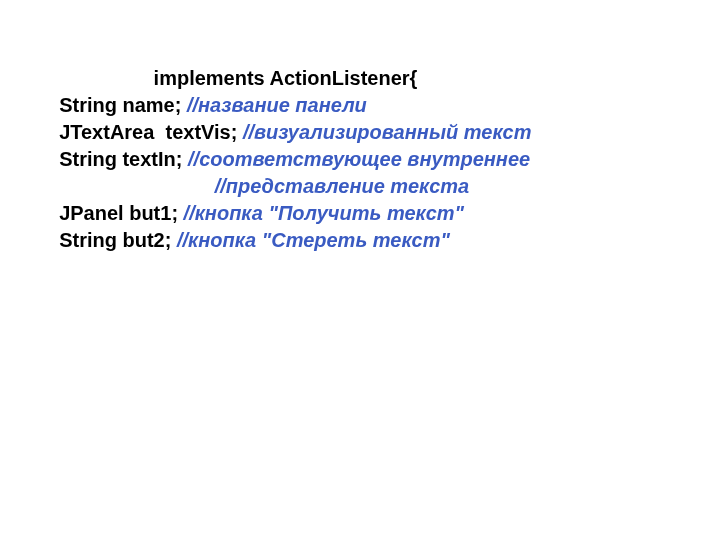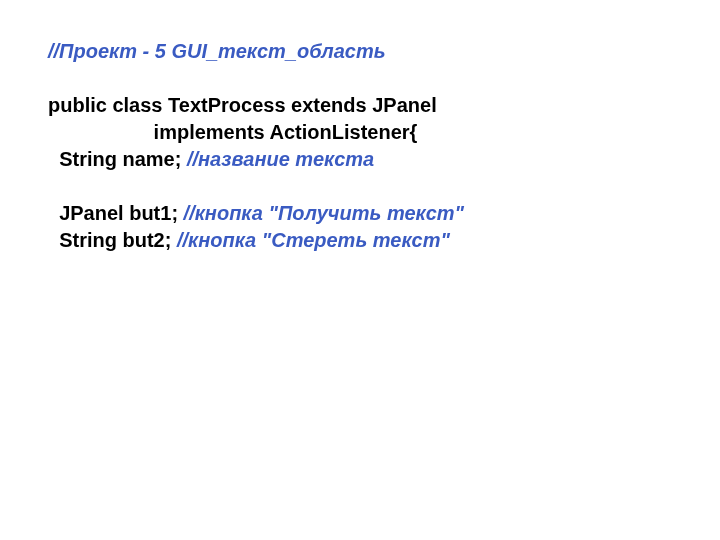--- a/index.html
+++ b/index.html
@@ -16,21 +16,21 @@
     }
     .line { white-space: pre; }
     .comment { color: #3a5bc2; font-style: italic; }
     .code { color: #000000; }
     .blank { height: 27px; }
   </style>
 </head>
 <body>
 
 <div id="code-container">
-    <div class="line"><span></span><span class="comment">//Проект - 5 GUI_текст_область</span></div>
     <div class="blank"></div>
-    <div class="line"><span></span><span class="code">public class TextProcess extends JPanel</span></div>
     <div class="line"><span>                   </span><span class="code">implements ActionListener{</span></div>
-    <div class="line"><span>  </span><span class="code">String name; </span><span class="comment">//название текста</span></div>
-    <div class="line"><span>                              </span></div>
+    <div class="line"><span>  </span><span class="code">String name; </span><span class="comment">//название панели</span></div>
+    <div class="line"><span>  </span><span class="code">JTextArea  textVis; </span><span class="comment">//визуализированный текст</span></div>
+    <div class="line"><span>  </span><span class="code">String textIn; </span><span class="comment">//соответствующее внутреннее</span></div>
+    <div class="line"><span>                              </span><span class="comment">//представление текста</span></div>
     <div class="line"><span>  </span><span class="code">JPanel but1; </span><span class="comment">//кнопка "Получить текст"</span></div>
     <div class="line"><span>  </span><span class="code">String but2; </span><span class="comment">//кнопка "Стереть текст"</span></div>
   </div>
 
 </body></html>

